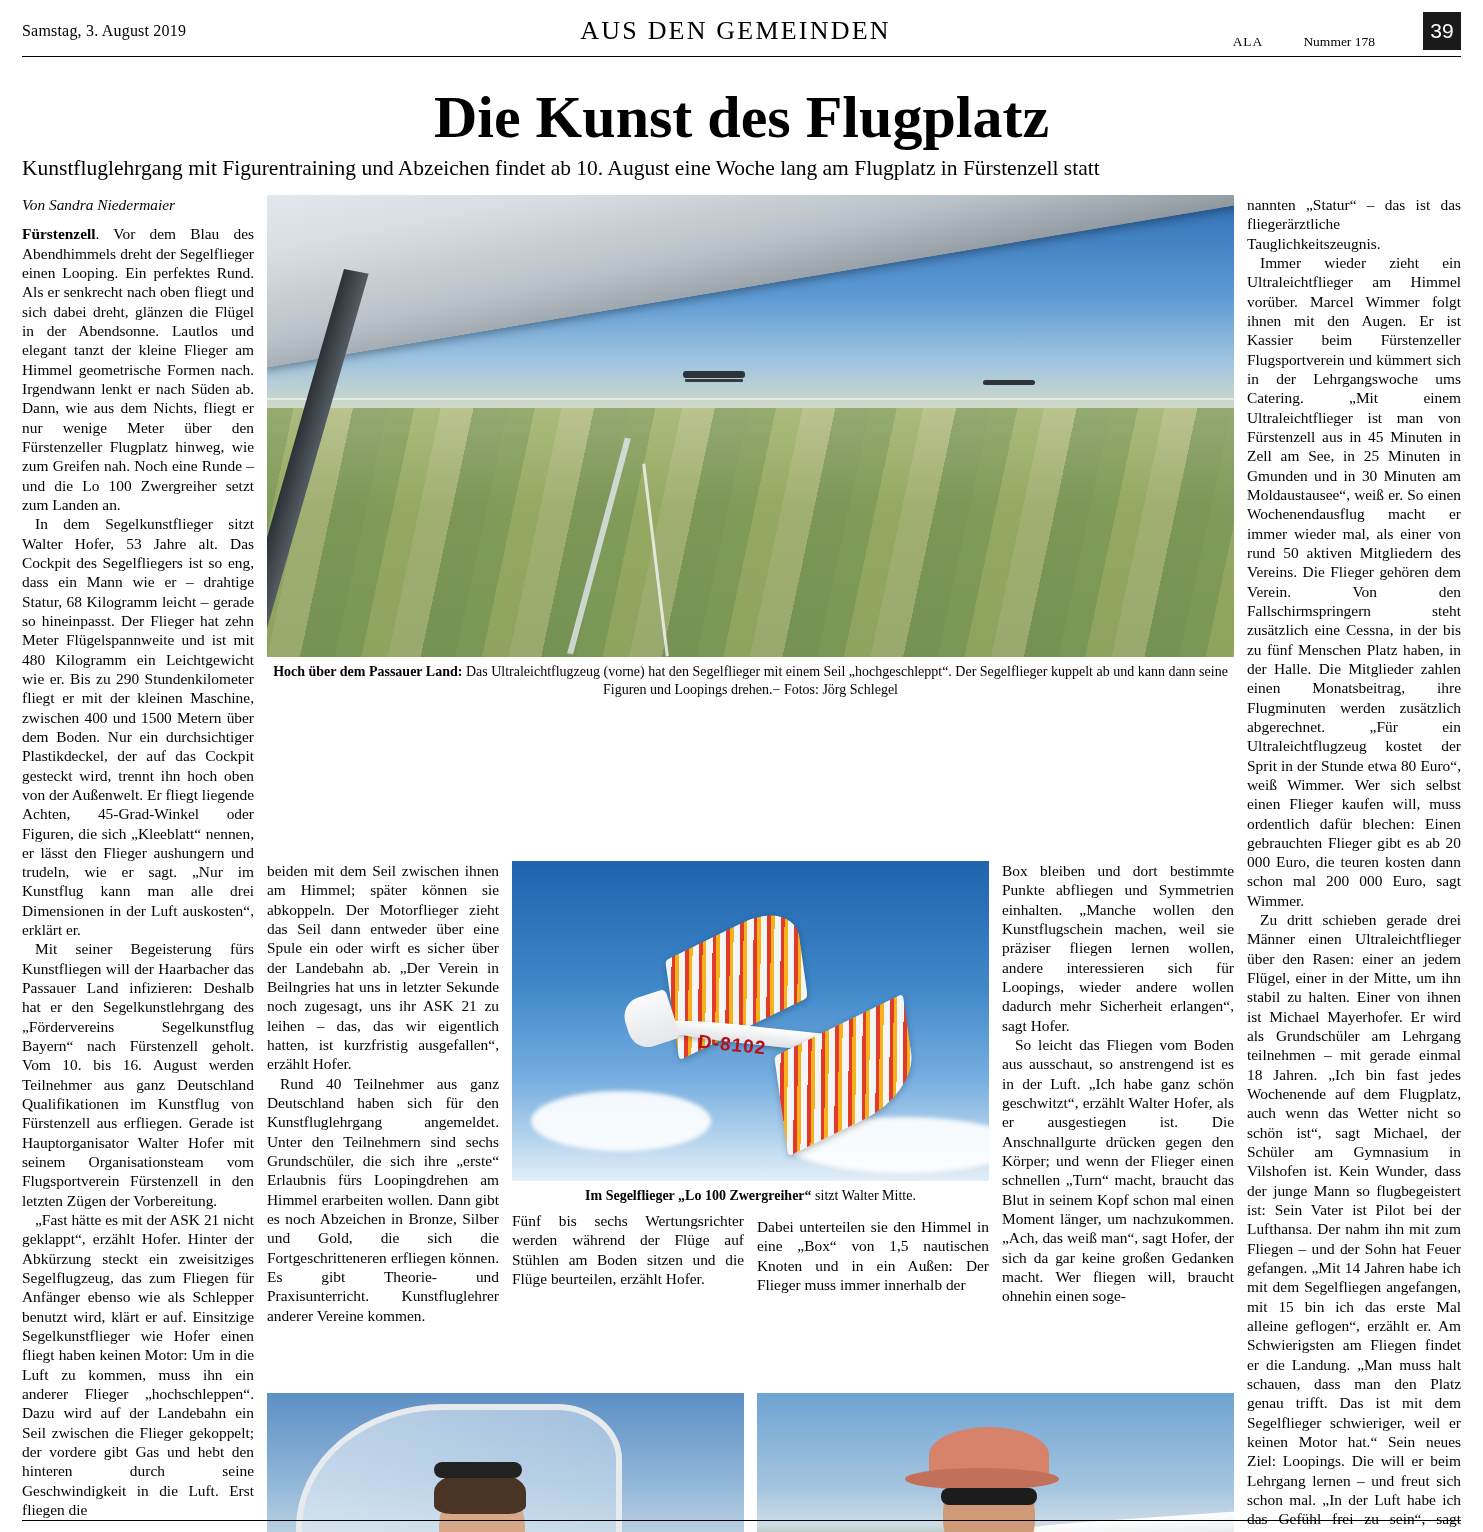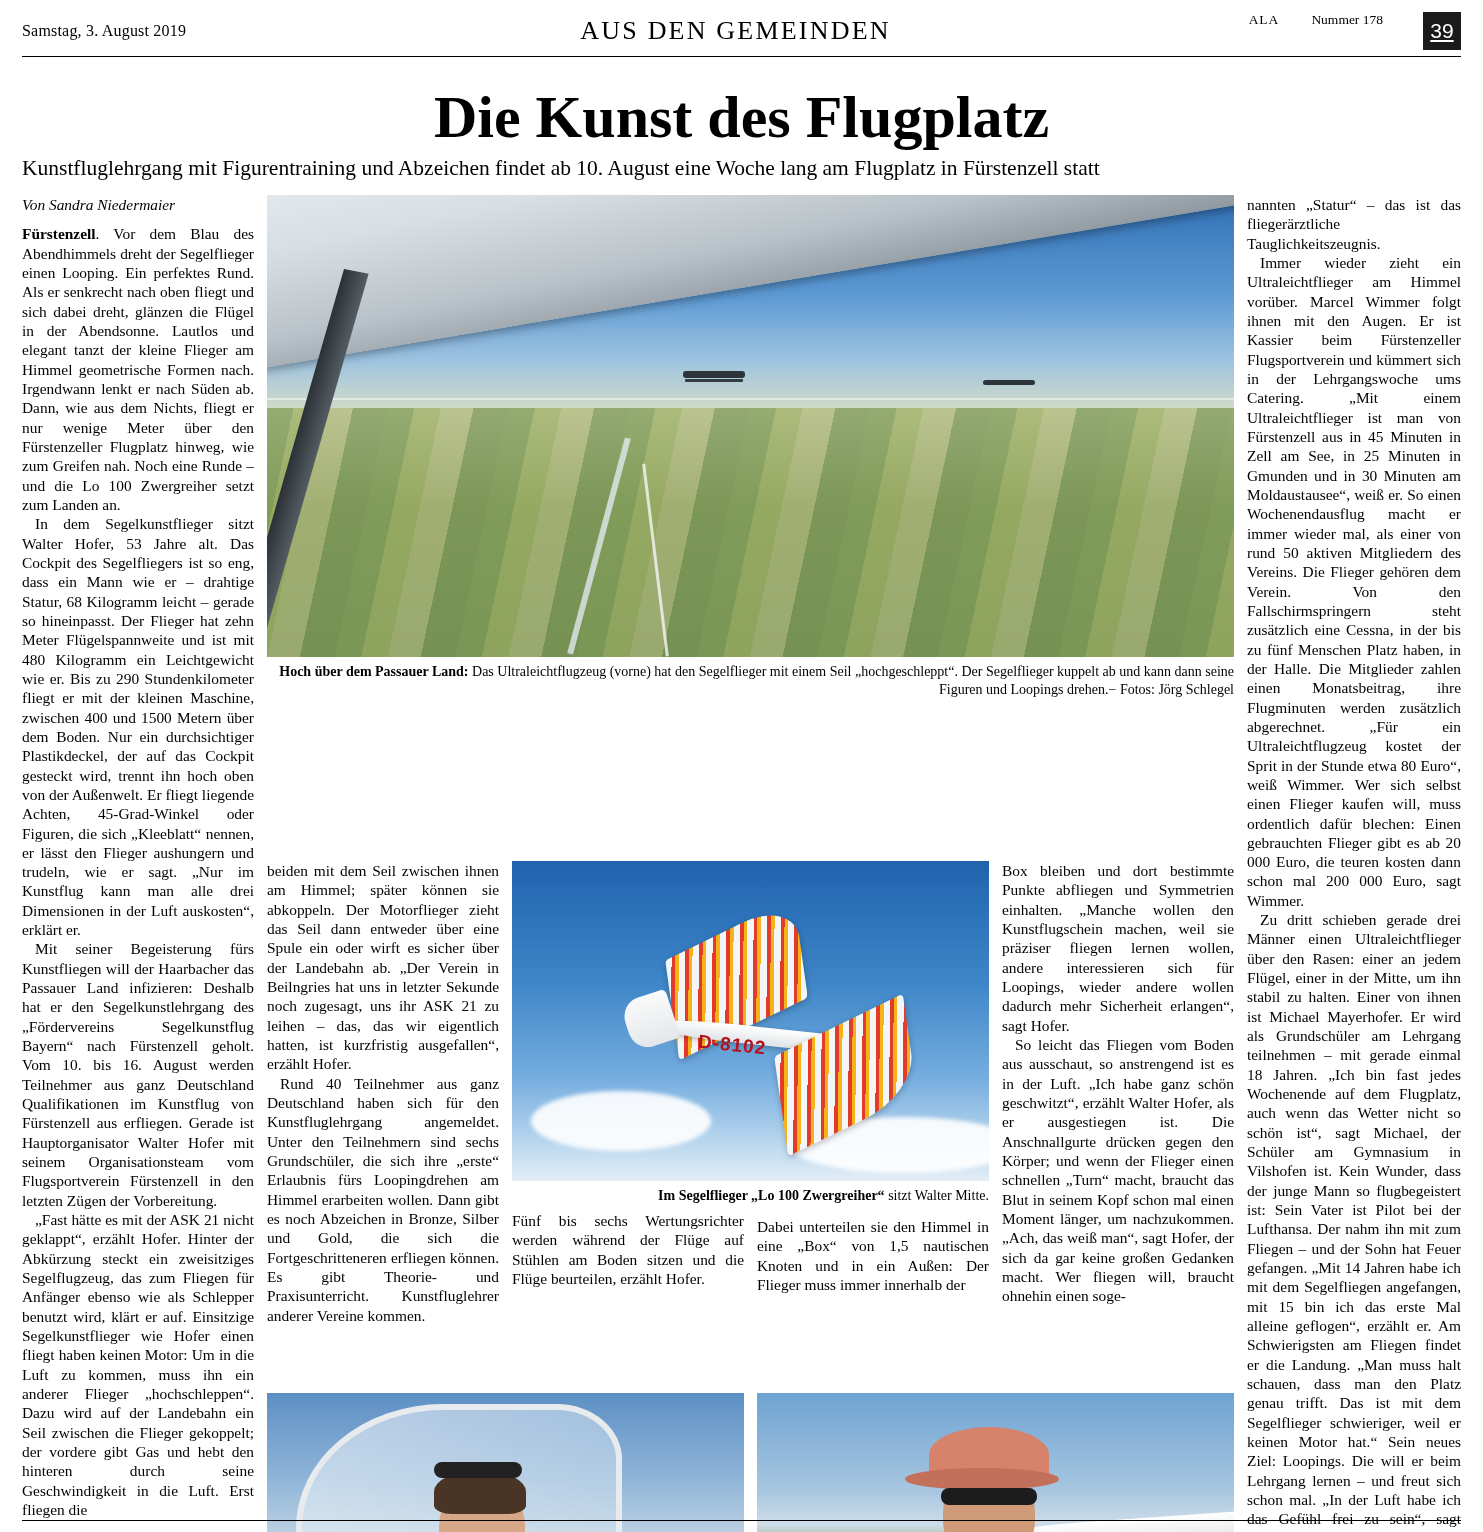--- a/index.html
+++ b/index.html
@@ -40,39 +40,38 @@
     font-size: 26px;
     letter-spacing: 2.2px;
     font-weight: normal;
     position: absolute;
     left: 0; right: 12px;
     text-align: center;
     top: 16px;
   }
   .masthead-right {
     display: flex;
-    align-items: flex-start;
-    gap: 32px;
+    align-items: flex-end;
+    gap: 40px;
     font-size: 13.5px;
     position: relative;
     z-index: 3;
   }
   .masthead-right .ala { letter-spacing: 1px; }
   .pagenum {
     background: #1a1a1a;
     color: #fff;
     font-size: 21px;
     width: 38px;
     height: 38px;
     display: flex;
     align-items: center;
     justify-content: center;
     margin-left: 8px;
     font-family: "Liberation Sans", sans-serif;
-    text-decoration: underline;
   }
   .rule {
     border-top: 1.6px solid #000;
     margin-top: 2px;
   }
 
   
   .headline {
     text-align: center;
     font-size: 60px;
@@ -123,21 +122,21 @@
   #col6 { left: 1225px; top: 0;   width: 214px; }
 
   .photo {
     position: absolute;
     overflow: hidden;
   }
   .caption {
     position: absolute;
     font-size: 14px;
     line-height: 1.26;
-    text-align: right;
+    text-align: center;
   }
   .caption b { font-weight: bold; }
   .caption .credit { }
 
   
   #photo-main {
     left: 245px; top: 0; width: 967px; height: 462px;
     background: linear-gradient(#2f6fb5 0%, #5d9ad4 22%, #9fc4e0 36%, #cfd9c8 46%, #9bb07a 58%, #8fae6e 100%);
   }
   

